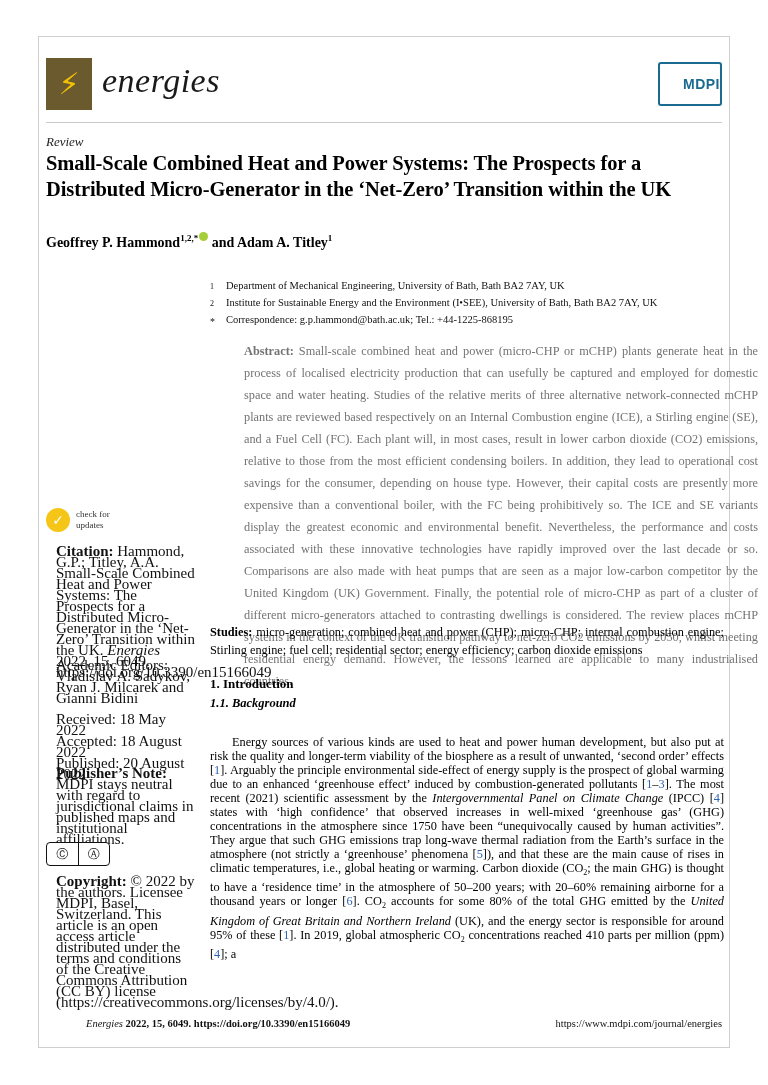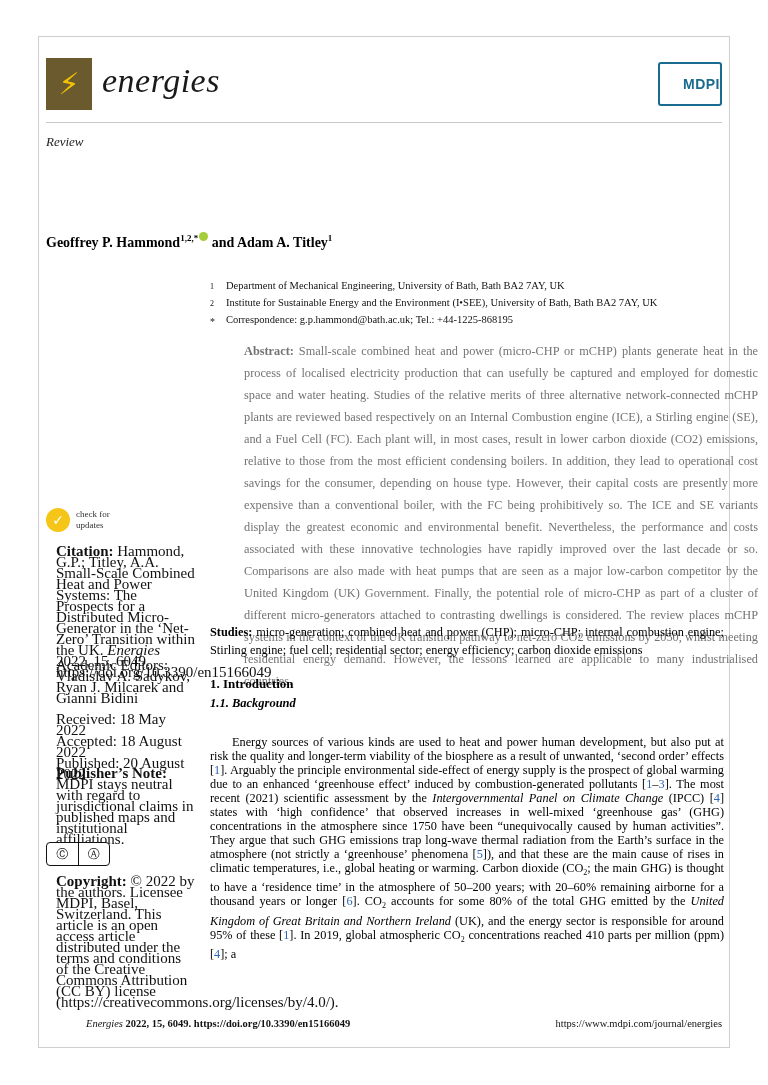--- a/index.html
+++ b/index.html
@@ -269,20 +269,21 @@
       <span class="logo-bolt">⚡</span>
     </div>
     <div class="logo-word">energies</div>
     <div class="mdpi-box">
       <span>MDPI</span>
     </div>
   </div>
   <div class="rule"></div>
 
   <div class="article-type">Review</div>
+  <div class="title">Small-Scale Combined Heat and Power Systems: The Prospects for a Distributed Micro-Generator in the ‘Net-Zero’ Transition within the UK</div>
 
   <div class="authors">
     <span>Geoffrey P. Hammond</span><span class="sup">1,2,*</span><span class="orcid"></span>
     <span>and Adam A. Titley</span><span class="sup">1</span>
   </div>
 
   <div class="affils">
     <div class="affil-row">
       <div class="affil-num">1</div>
       <div class="affil-text">Department of Mechanical Engineering, University of Bath, Bath BA2 7AY, UK</div>

